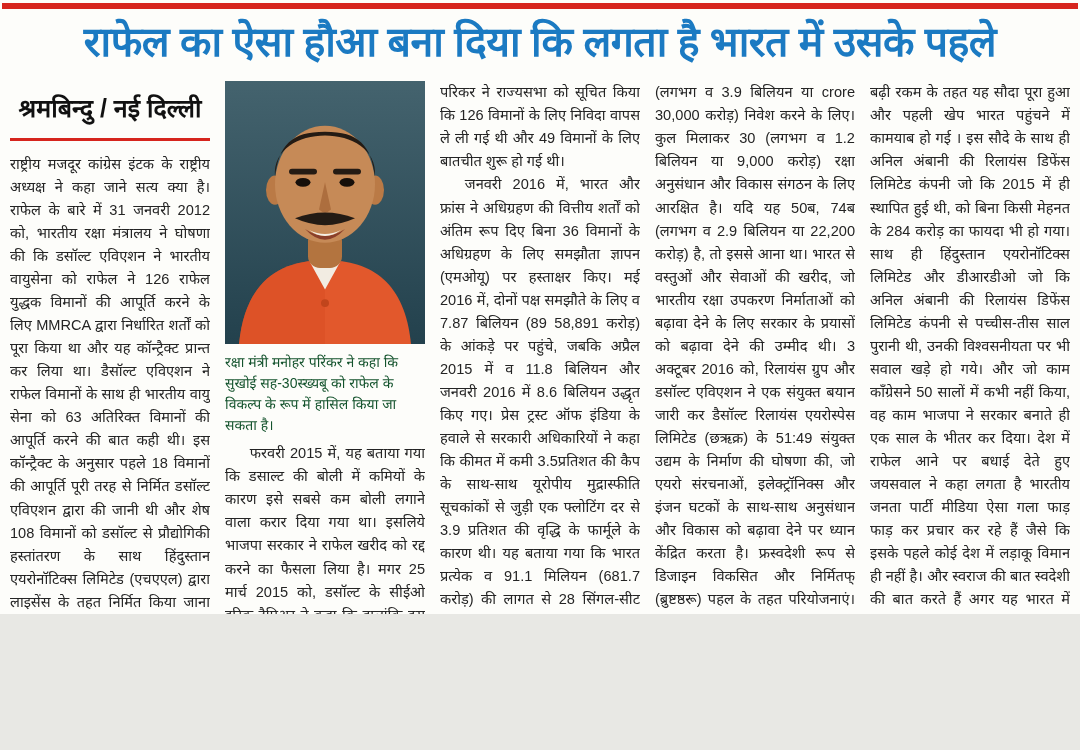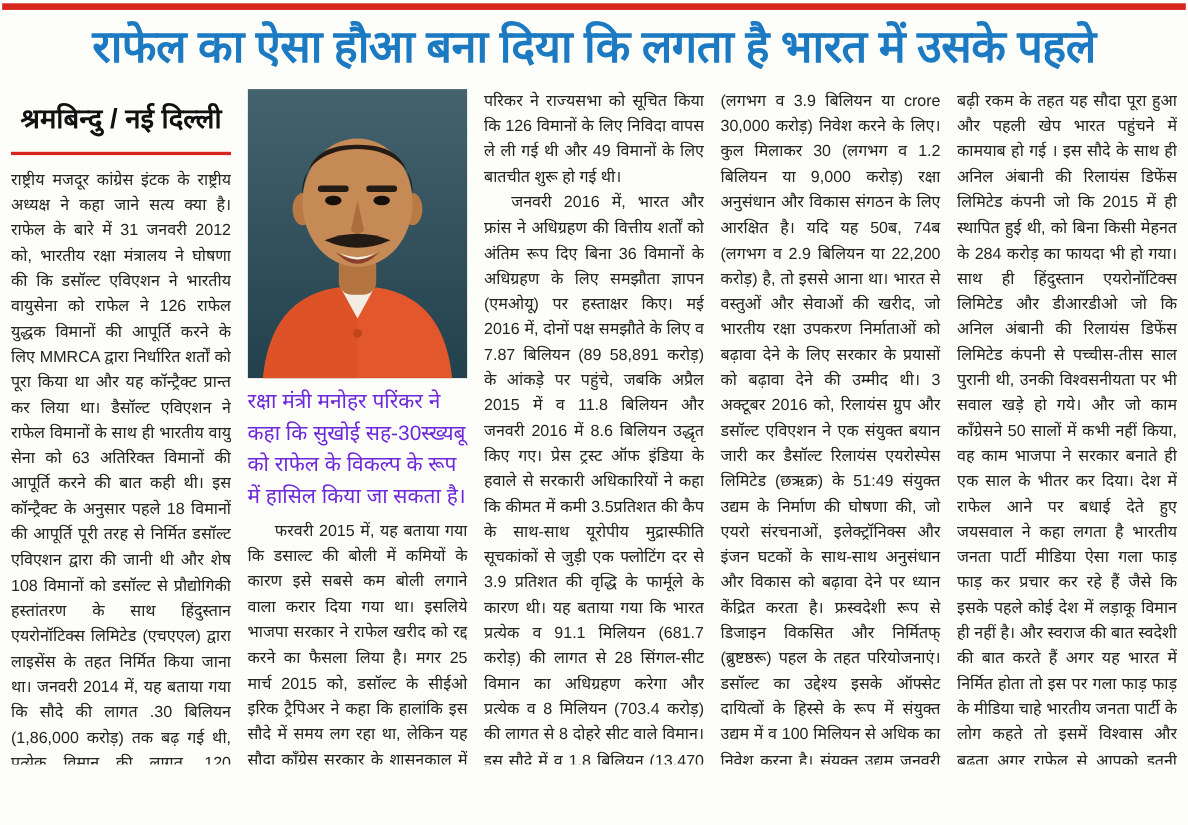--- a/index.html
+++ b/index.html
@@ -1,19 +1,19 @@
 <!DOCTYPE html>
 <html lang="hi"><head>
 <meta charset="utf-8">
 <style>
   * { margin:0; padding:0; box-sizing:border-box; }
   html,body { background:#e8e8e4; }
   .page {
     position:relative;
-    width:1080px; height:750px;
+    width:1080px; height:614px;
     margin:0 auto;
     background:#fdfdfa;
     overflow:hidden;
     font-family:"Liberation Sans","DejaVu Sans",sans-serif;
     color:#1f1f1f;
   }
   .top-rule {
     position:absolute; top:3px; left:2px; right:2px;
     height:6px; background:#d6251d;
   }
@@ -55,25 +55,25 @@
     margin-bottom:12px;
     white-space:nowrap;
   }
   figure.photo {
     width:100%; height:263px;
     margin-bottom:8px;
     overflow:hidden;
   }
   figure.photo svg { width:100%; height:100%; display:block; }
   .caption {
-    font-size:19px;
+    font-size:14px;
     line-height:1.5;
     text-align:left;
     margin-bottom:6px;
-    color:#6d28d9;
+    color:#14532d;
   }
 </style>
 </head>
 <body>
 
 <div class="page">
 
   <div class="top-rule"></div>
 
   <h1 class="headline">

